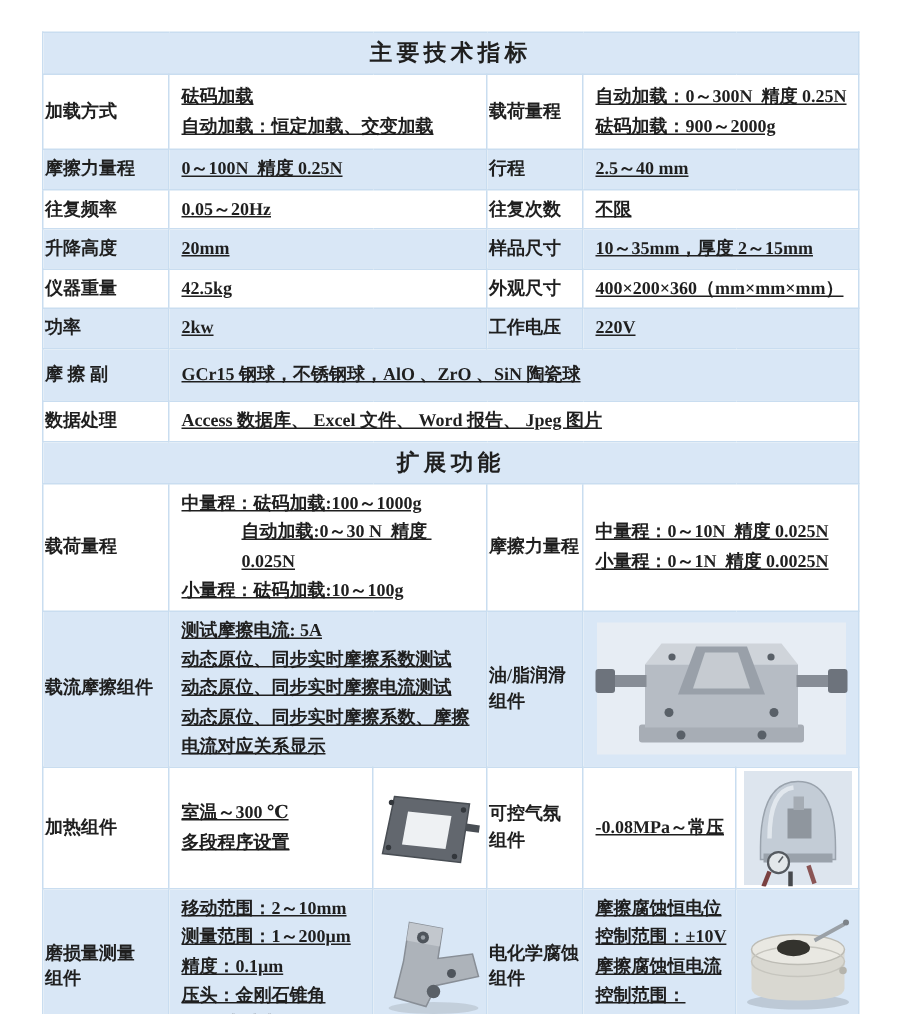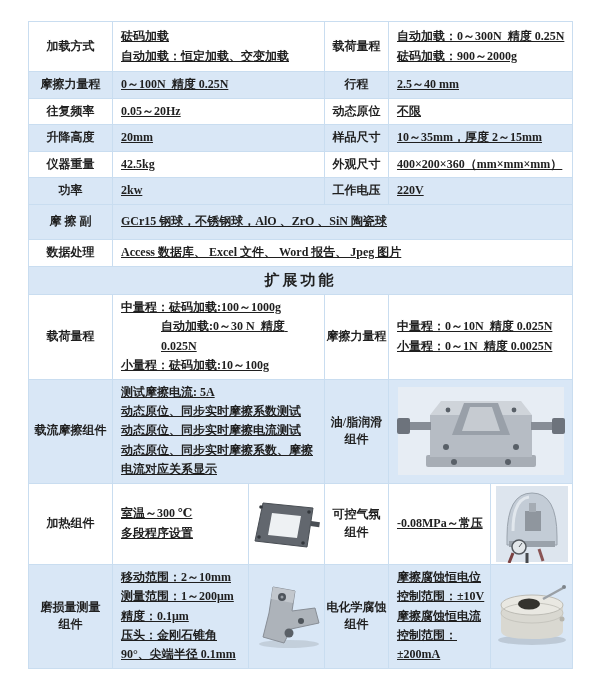--- a/index.html
+++ b/index.html
@@ -16,21 +16,21 @@
     border:1px solid #c9ddf0;
     font-size:12px;font-weight:600;
     vertical-align:middle;overflow:hidden;
   }
   tr.blue td{background:#d9e7f6;}
   tr.white td{background:#ffffff;}
   td.sec{
     background:#d9e7f6;text-align:center;
     font-size:15px;font-weight:700;letter-spacing:3px;padding:4px 0;
   }
-  td.lbl{text-align:center;padding:2px 1px;line-height:1.45;}
+  td.lbl{text-align:left;padding:2px 1px;line-height:1.45;}
   td.val{padding:3px 5px 3px 8px;line-height:1.62;}
   td.val div{white-space:pre-wrap;text-decoration:underline;}
   td.pic{text-align:center;padding:1px;}
   .indent{padding-left:40px;}
   svg{display:block;margin:0 auto;}
 </style>
 </head>
 <body>
 
 <div class="sheet">
@@ -38,20 +38,23 @@
   <colgroup>
     <col style="width:84px">
         <col style="width:136px">
         <col style="width:76px">
     <col style="width:64px">
         <col style="width:102px">
         <col style="width:82px">
   </colgroup>
 
   <tbody>
+        <tr style="height:28px">
+    <td class="sec" colspan="6">主要技术指标</td>
+  </tr>
 
   <tr class="white" style="height:50px">
     <td class="lbl">加载方式</td>
     <td class="val" colspan="2">
       <div>砝码加载</div>
       <div>自动加载：恒定加载、交变加载</div>
     </td>
     <td class="lbl">载荷量程</td>
     <td class="val" colspan="2">
       <div>自动加载：0～300N  精度 0.25N</div>
@@ -68,21 +71,21 @@
     <td class="val" colspan="2">
             <div>2.5～40 mm</div>
           </td>
   </tr>
 
   <tr class="white" style="height:26px">
     <td class="lbl">往复频率</td>
     <td class="val" colspan="2">
             <div>0.05～20Hz</div>
           </td>
-    <td class="lbl">动态原位</td>
+    <td class="lbl">往复次数</td>
     <td class="val" colspan="2">
             <div>不限</div>
           </td>
   </tr>
 
   <tr class="blue" style="height:16px">
     <td class="lbl">升降高度</td>
     <td class="val" colspan="2">
             <div>20mm</div>
           </td>

